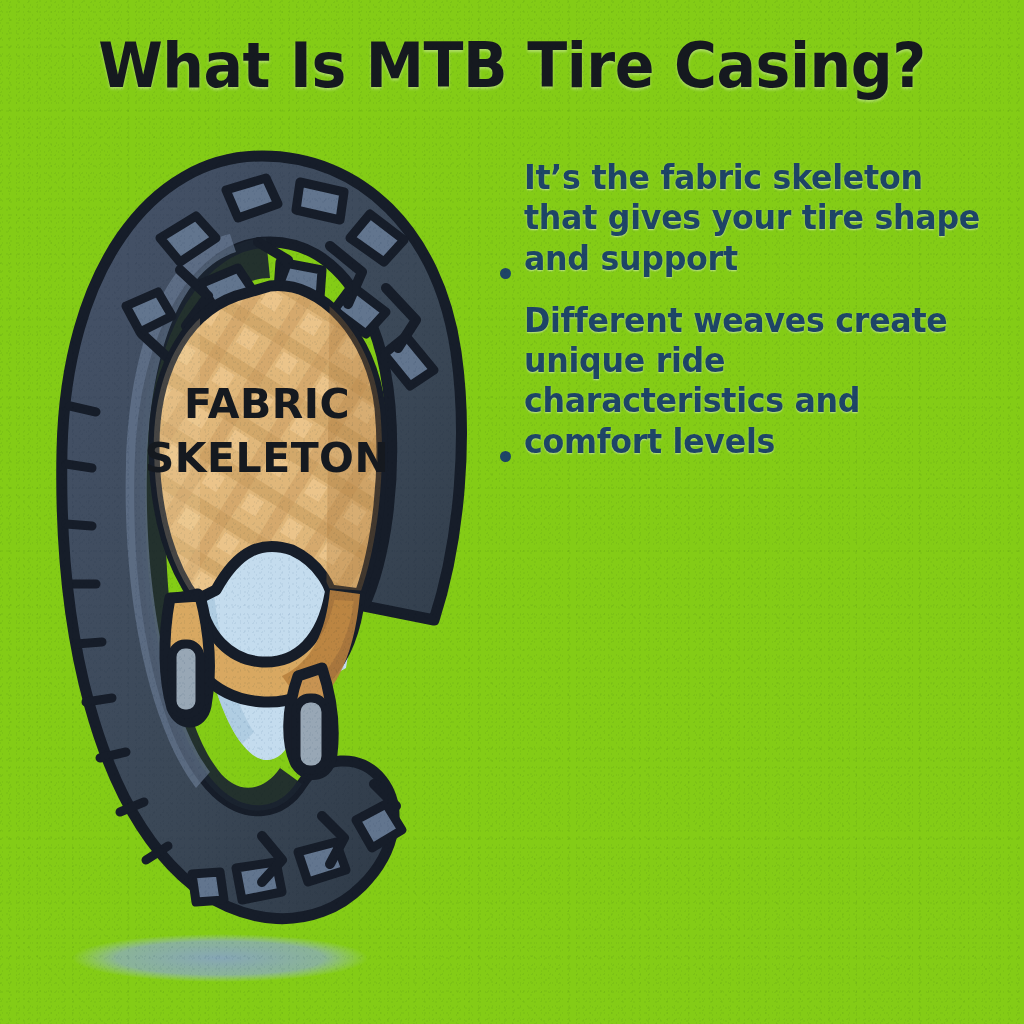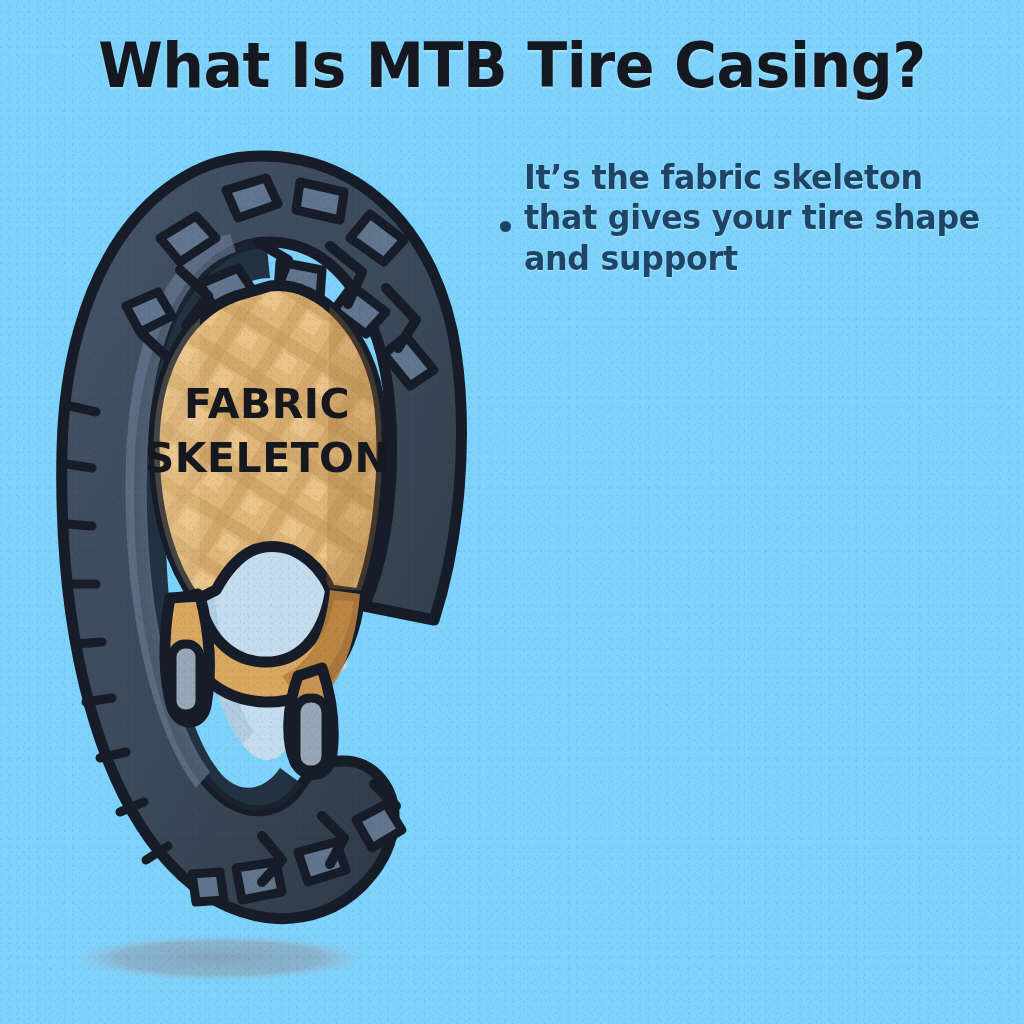--- a/index.html
+++ b/index.html
@@ -6,21 +6,21 @@
     margin: 0;
     padding: 0;
     background: #b4d5ea;
   }
 
   #infographic {
     position: relative;
     width: 1024px;
     height: 1024px;
     overflow: hidden;
-    background: #7dd3fc;
+    background: #84cc16;
     font-family: "DejaVu Sans", sans-serif;
   }
 
   
   .grain {
     position: absolute;
     inset: 0;
     pointer-events: none;
     opacity: .5;
     mix-blend-mode: multiply;
@@ -57,21 +57,21 @@
   
   .bullets {
     position: absolute;
     left: 500px;
     top: 158px;
     width: 500px;
     z-index: 30;
   }
   .bullet {
     display: flex;
-    align-items: center;
+    align-items: flex-end;
     margin-bottom: 22px;
   }
   .bullet-dot {
     flex: 0 0 auto;
     width: 11px;
     height: 11px;
     border-radius: 50%;
     background: #1e4566;
     margin: 17px 13px 0 0;
   }
@@ -304,16 +304,20 @@
       <text class="casing-label" x="237" y="298" text-anchor="middle">FABRIC</text>
       <text class="casing-label" x="237" y="352" text-anchor="middle">SKELETON</text>
     </svg>
   </div>
 
   <div class="bullets">
     <div class="bullet">
       <span class="bullet-dot"></span>
       <span class="bullet-text">It’s the fabric skeleton that gives your tire shape and support</span>
     </div>
+    <div class="bullet">
+      <span class="bullet-dot"></span>
+      <span class="bullet-text">Different weaves create unique ride characteristics and comfort levels</span>
+    </div>
   </div>
 
   <div class="grain"></div>
 </div>
 
 </body></html>

